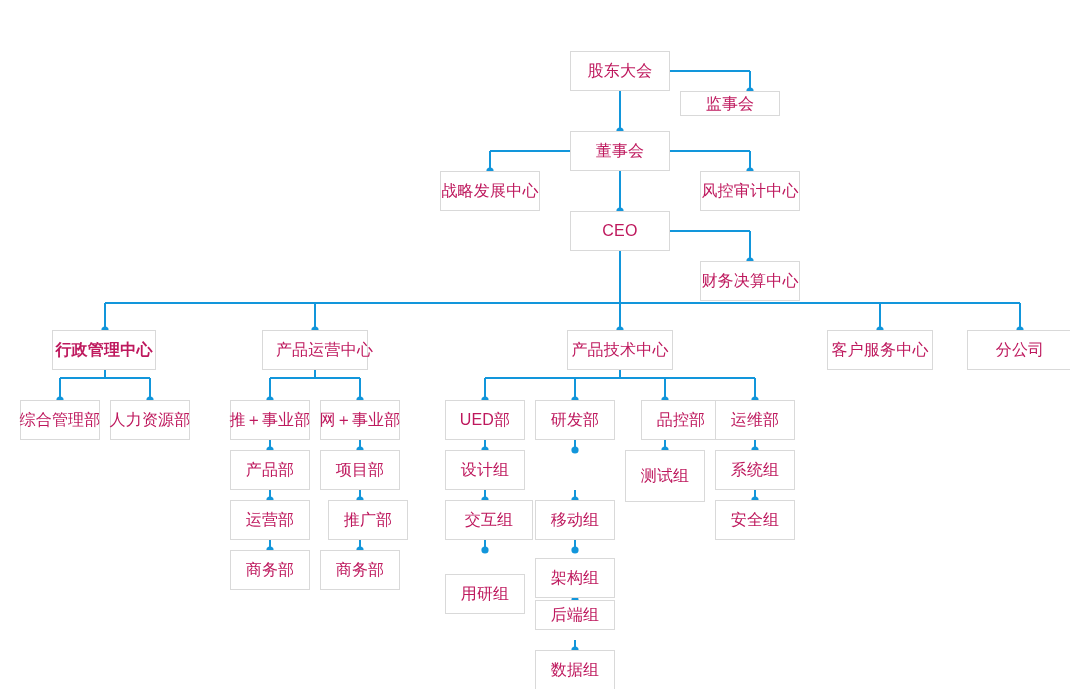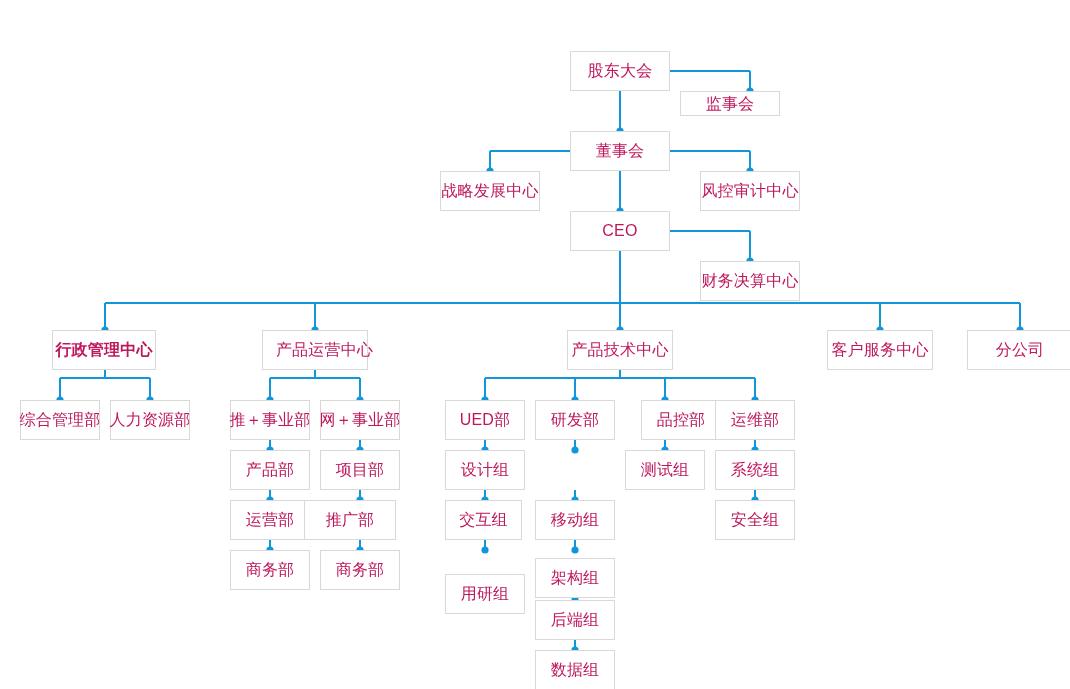--- a/index.html
+++ b/index.html
@@ -195,57 +195,57 @@
       </div>
       <div class="node" style="left: 230px; top: 550px; width: 80px; height: 40px;">
         <span class="node-label">商务部</span>
       </div>
       <div class="node" style="left: 320px; top: 400px; width: 80px; height: 40px;">
         <span class="node-label">网＋事业部</span>
       </div>
       <div class="node" style="left: 320px; top: 450px; width: 80px; height: 40px;">
         <span class="node-label">项目部</span>
       </div>
-      <div class="node" style="left: 304px; top: 500px; width: 92px; height: 40px; align-items: center;">
+      <div class="node" style="left: 328px; top: 500px; width: 80px; height: 40px; align-items: center;">
         <span class="node-label">推广部</span>
       </div>
       <div class="node" style="left: 320px; top: 550px; width: 80px; height: 40px;">
         <span class="node-label">商务部</span>
       </div>
       <div class="node" style="left: 445px; top: 400px; width: 80px; height: 40px;">
         <span class="node-label">UED部</span>
       </div>
       <div class="node" style="left: 445px; top: 450px; width: 80px; height: 40px;">
         <span class="node-label">设计组</span>
       </div>
-      <div class="node" style="left: 445px; top: 500px; width: 77px; height: 40px;">
+      <div class="node" style="left: 445px; top: 500px; width: 88px; height: 40px;">
         <span class="node-label">交互组</span>
       </div>
       <div class="node" style="left: 445px; top: 550px; width: 80px; height: 40px; margin-top: 24px;">
         <span class="node-label">用研组</span>
       </div>
       <div class="node" style="left: 535px; top: 400px; width: 80px; height: 40px;">
         <span class="node-label">研发部</span>
       </div>
       <div class="node" style="left: 535px; top: 500px; width: 80px; height: 40px;">
         <span class="node-label">移动组</span>
       </div>
       <div class="node" style="left: 535px; top: 550px; width: 80px; height: 40px; margin-top: 8px;">
         <span class="node-label">架构组</span>
       </div>
-      <div class="node" style="left: 535px; top: 600px; width: 80px; height: 40px;">
+      <div class="node" style="left: 535px; top: 600px; width: 80px; height: 30px;">
         <span class="node-label">后端组</span>
       </div>
       <div class="node" style="left: 535px; top: 650px; width: 80px; height: 40px;">
         <span class="node-label">数据组</span>
       </div>
       <div class="node" style="left: 625px; top: 400px; width: 80px; height: 40px; margin-left: 16px;">
         <span class="node-label">品控部</span>
       </div>
-      <div class="node" style="left: 625px; top: 450px; width: 80px; height: 40px;">
+      <div class="node" style="left: 625px; top: 450px; width: 80px; height: 52px;">
         <span class="node-label">测试组</span>
       </div>
       <div class="node" style="left: 715px; top: 400px; width: 80px; height: 40px;">
         <span class="node-label">运维部</span>
       </div>
       <div class="node" style="left: 715px; top: 450px; width: 80px; height: 40px;">
         <span class="node-label">系统组</span>
       </div>
       <div class="node" style="left: 715px; top: 500px; width: 80px; height: 40px;">
         <span class="node-label">安全组</span>

